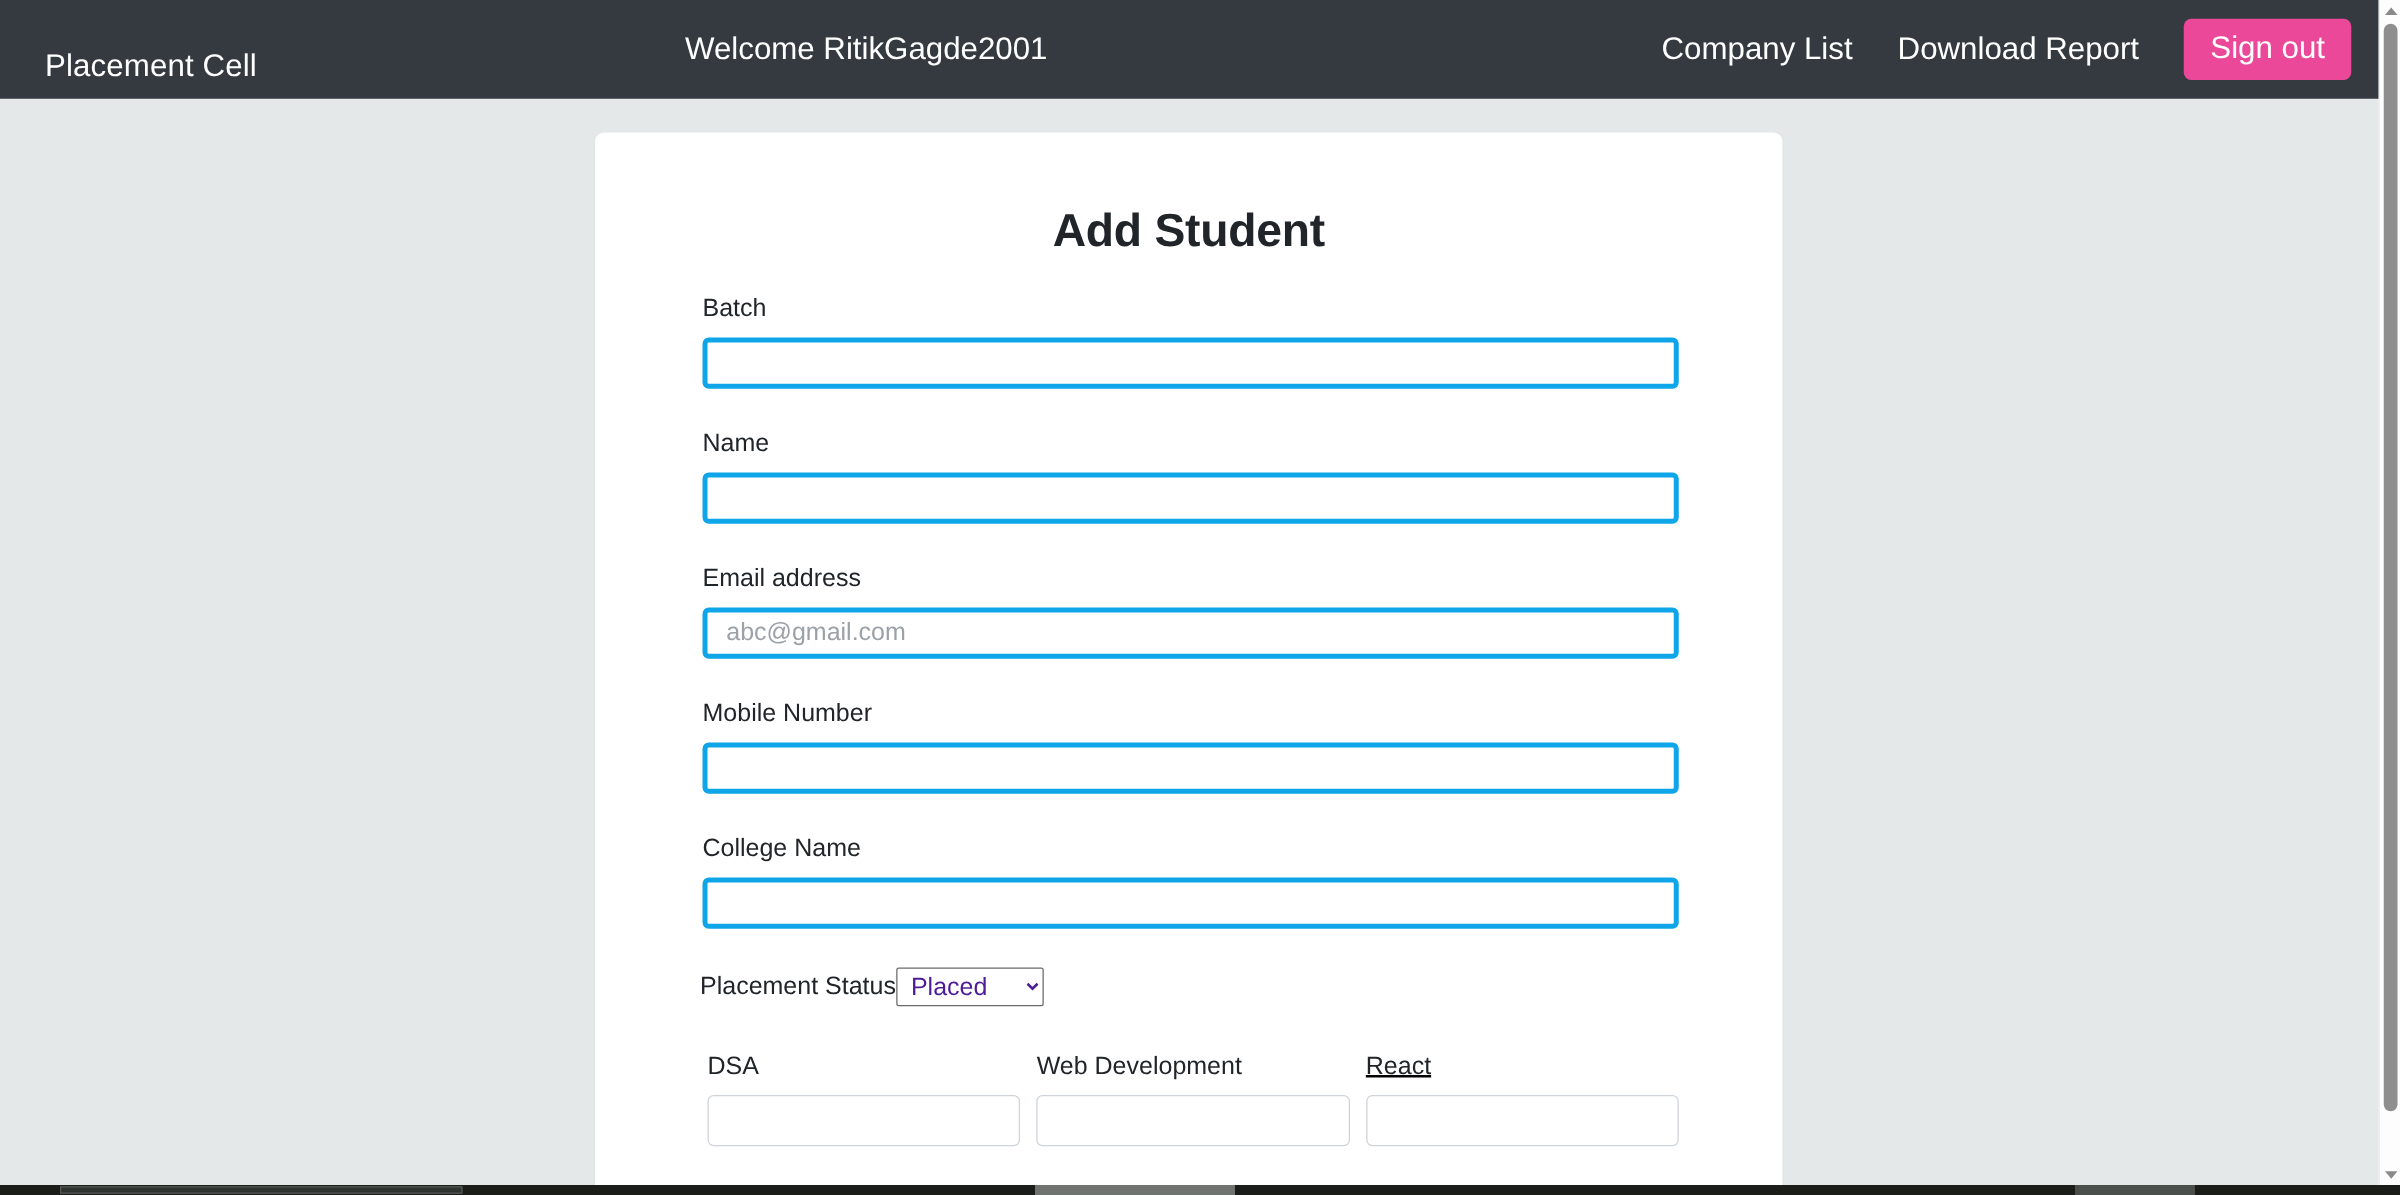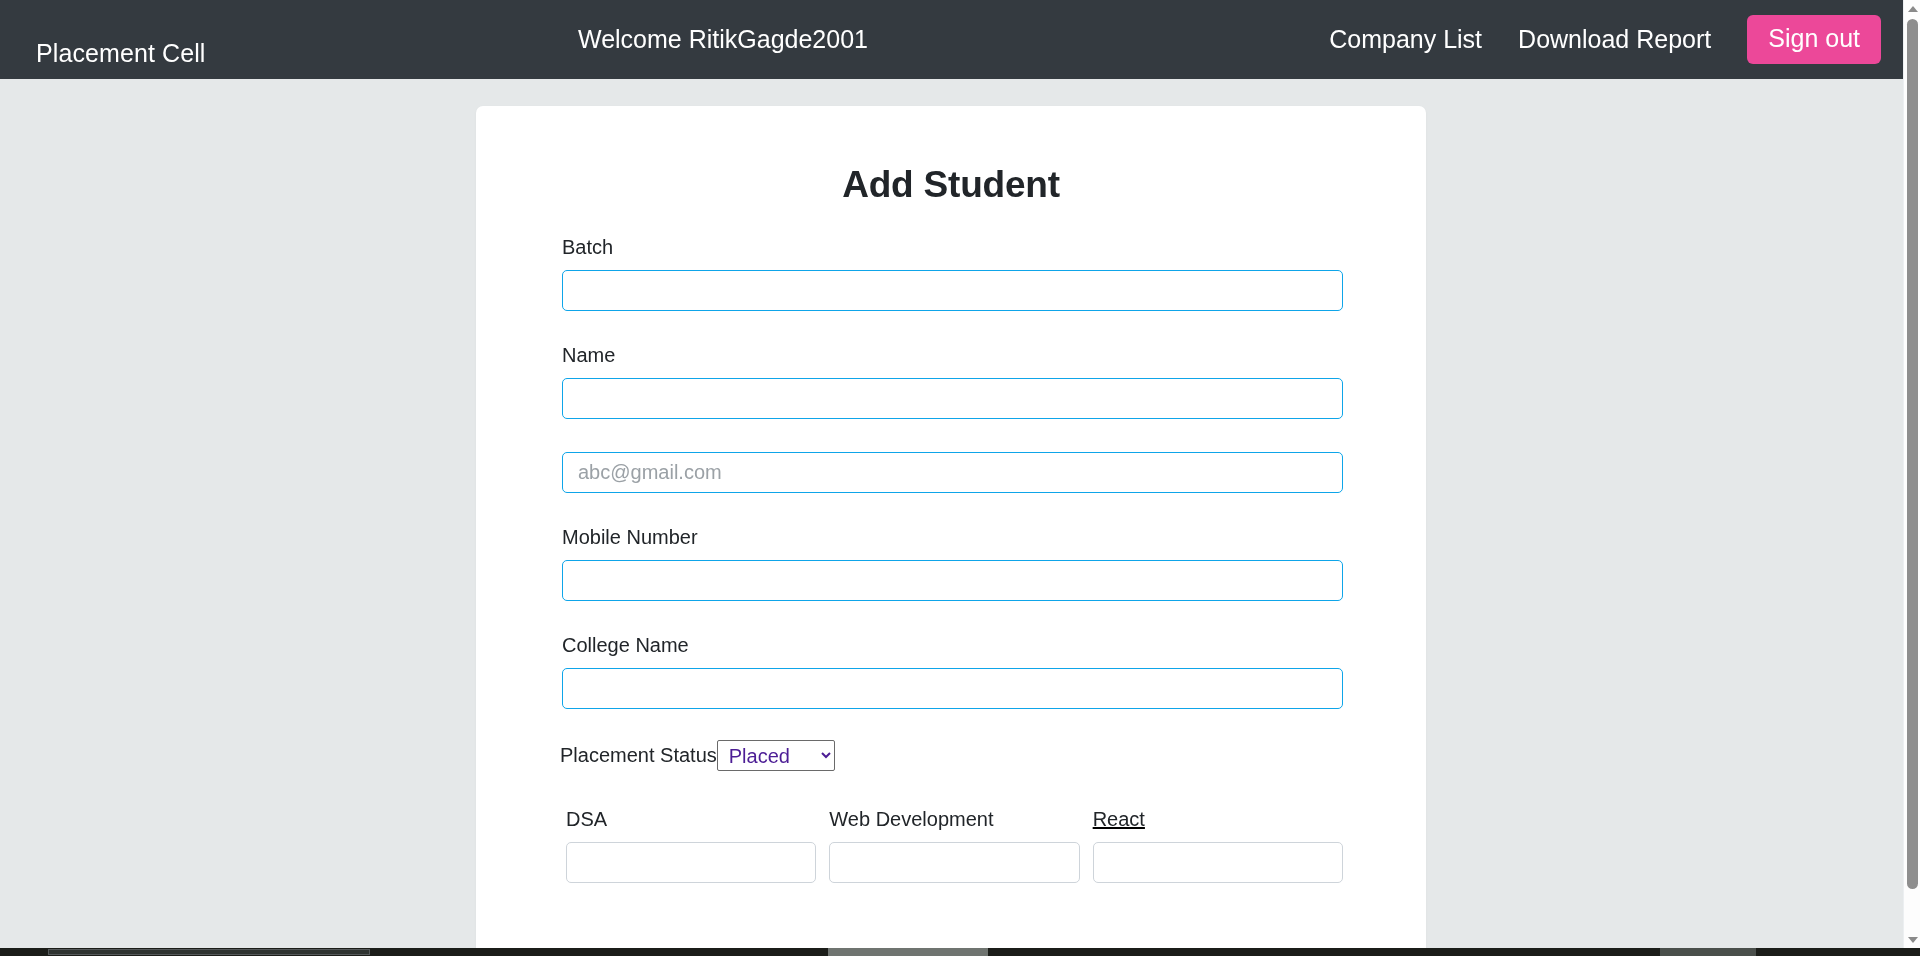--- a/index.html
+++ b/index.html
@@ -38,21 +38,21 @@
   .brand {
     color: #ffffff;
     font-size: 25px;
     font-weight: 400;
     letter-spacing: 0.1px;
     white-space: nowrap;
     margin-top: 28px;
   }
   .welcome {
     position: absolute;
-    left: 578px;
+    left: 548px;
     color: #ffffff;
     font-size: 25px;
     font-weight: 400;
     white-space: nowrap;
   }
   .nav-right {
     position: absolute;
     right: 22px;
     display: flex;
     align-items: center;
@@ -114,21 +114,21 @@
     font-size: 20px;
     color: #212529;
     margin-bottom: 11px;
     font-weight: 400;
   }
 
   .text-input {
     display: block;
     width: 100%;
     height: 41px;
-    border: 1px solid #0ea5e9;
+    border: 4px solid #0ea5e9;
     border-radius: 5px;
     background: #ffffff;
     padding: 6px 15px;
     font-size: 20px;
     color: #212529;
     font-family: "Liberation Sans", sans-serif;
     outline: none;
   }
   .text-input::placeholder { color: #9ba1a6; }
 
@@ -297,20 +297,21 @@
       </div>
       <div class="gap-a"></div>
 
       <div class="field-group">
         <label class="field-label">Name</label>
         <input class="text-input" type="text" placeholder="" style="">
       </div>
       <div class="gap-a"></div>
 
       <div class="field-group">
+        <label class="field-label">Email address</label>
         <input class="text-input" type="email" placeholder="abc@gmail.com" style="">
       </div>
       <div class="gap-a"></div>
 
       <div class="field-group">
         <label class="field-label">Mobile Number</label>
         <input class="text-input" type="text" placeholder="" style="">
       </div>
       <div class="gap-a"></div>
 

